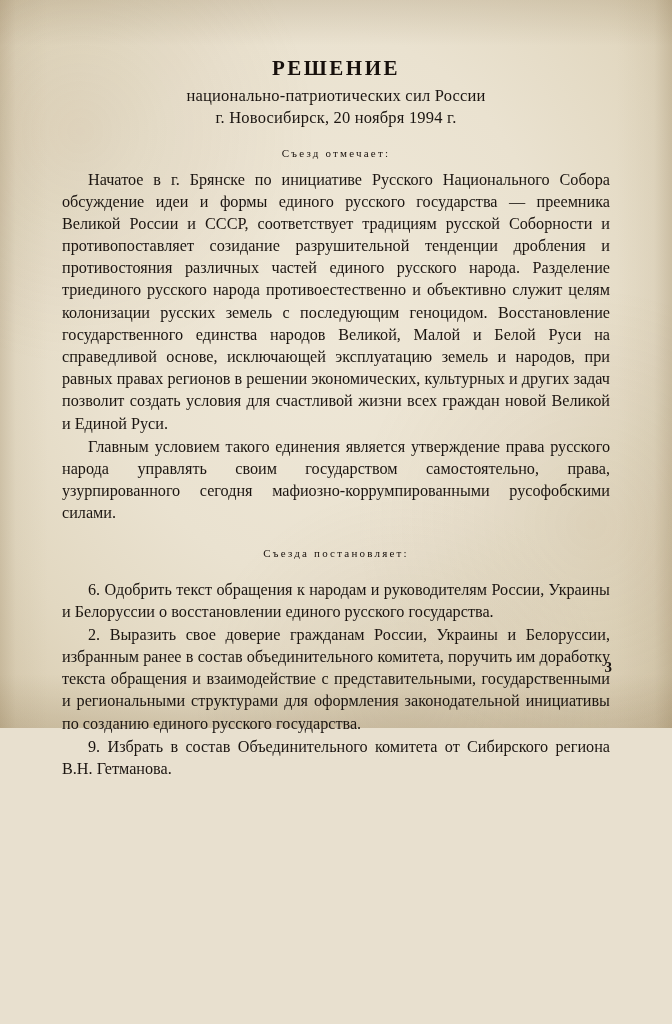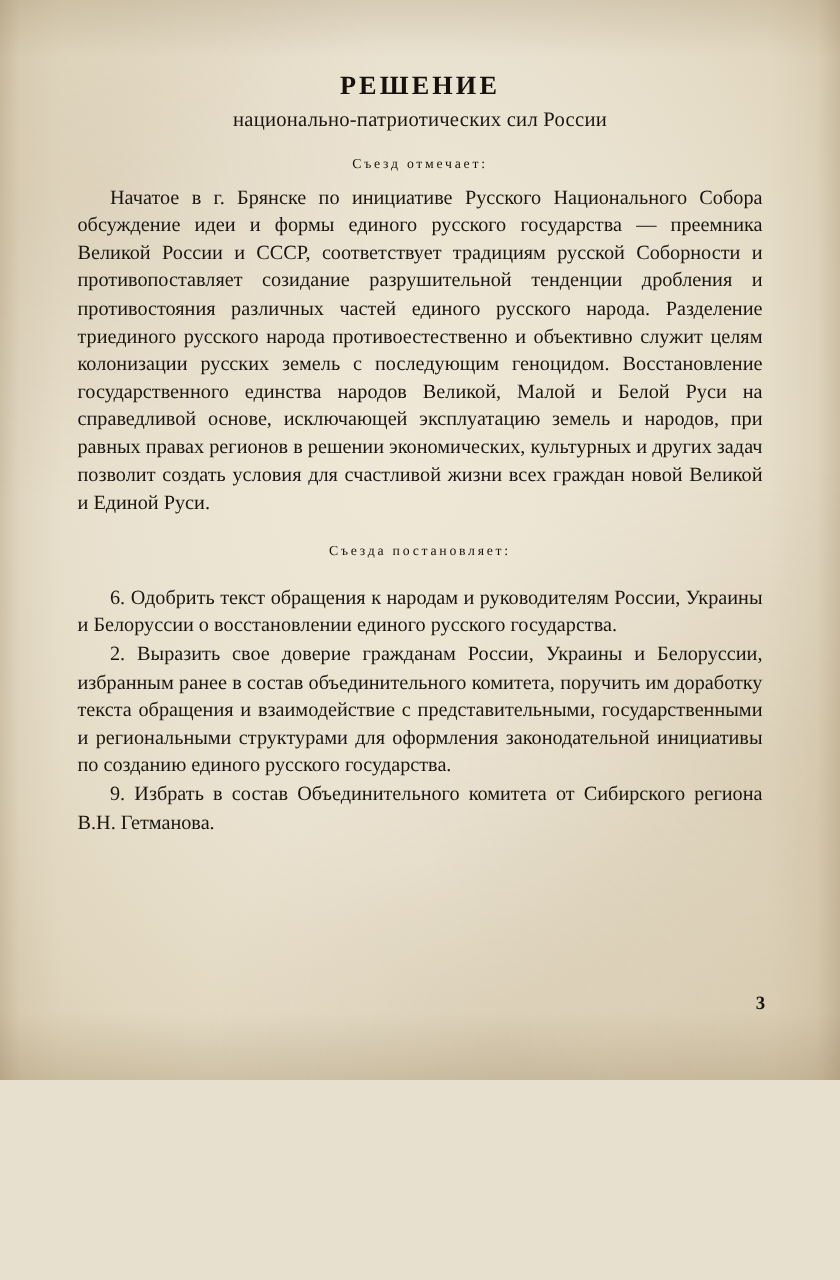--- a/index.html
+++ b/index.html
@@ -11,21 +11,21 @@
     height: 1024px;
     background: #e8e0cf;
     font-family: "Liberation Serif", serif;
     color: #1d1c1a;
     overflow: hidden;
   }
   
   .page {
     position: relative;
     width: 672px;
-    height: 864px;
+    height: 728px;
     box-sizing: border-box;
     background:
       radial-gradient(ellipse at 48% 42%, #efe8d8 0%, #eae2d0 46%, #e2d8c1 74%, #d6c9ad 100%),
       #e8e0cf;
   }
   .page::before {
     content: "";
     position: absolute;
     inset: 0;
     pointer-events: none;
@@ -104,24 +104,26 @@
 </style>
 </head>
 <body>
 
 <div class="page">
   <div class="content">
 
     <h1 class="doc-title">РЕШЕНИЕ</h1>
 
     <div class="subtitle-line">национально-патриотических сил России</div>
+    <div class="subtitle-line">г. Новосибирск, 20 ноября 1994 г.</div>
 
     <div class="section-head">Съезд отмечает:</div>
 
     <p class="para">Начатое в г. Брянске по инициативе Русского Национального Собора обсуждение идеи и формы единого русского государства — преемника Великой России и СССР, соответствует традициям русской Соборности и противопоставляет созидание разрушительной тенденции дробления и противостояния различных частей единого русского народа. Разделение триединого русского народа противоестественно и объективно служит целям колонизации русских земель с последующим геноцидом. Восстановление государственного единства народов Великой, Малой и Белой Руси на справедливой основе, исключающей эксплуатацию земель и народов, при равных правах регионов в решении экономических, культурных и других задач позволит создать условия для счастливой жизни всех граждан новой Великой и Единой Руси.</p>
+    <p class="para">Главным условием такого единения является утверждение права русского народа управлять своим государством самостоятельно, права, узурпированного сегодня мафиозно-коррумпированными русофобскими силами.</p>
 
     <div class="section-head second">Съезда постановляет:</div>
 
     <div class="block-gap"></div>
 
     <p class="para">6. Одобрить текст обращения к народам и руководителям России, Украины и Белоруссии о восстановлении единого русского государства.</p>
     <p class="para">2. Выразить свое доверие гражданам России, Украины и Белоруссии, избранным ранее в состав объединительного комитета, поручить им доработку текста обращения и взаимодействие с представительными, государственными и региональными структурами для оформления законодательной инициативы по созданию единого русского государства.</p>
     <p class="para">9. Избрать в состав Объединительного комитета от Сибирского региона В.Н. Гетманова.</p>
 
   </div>

